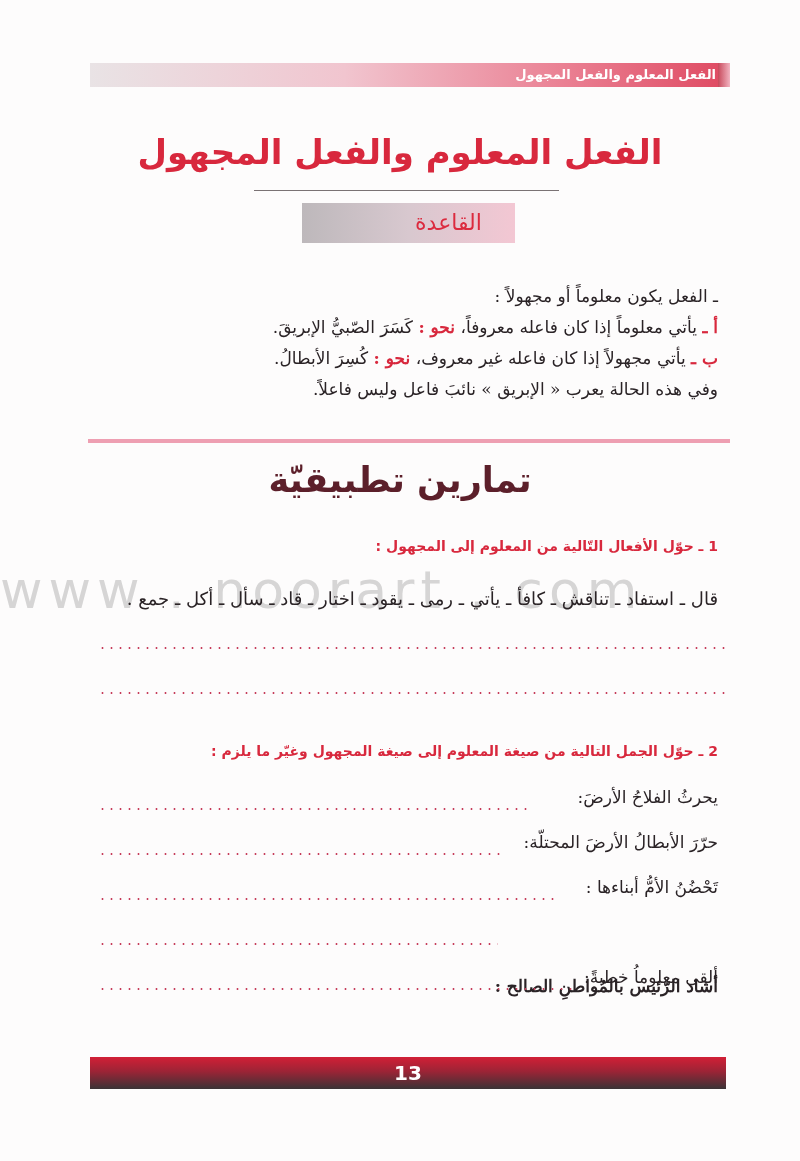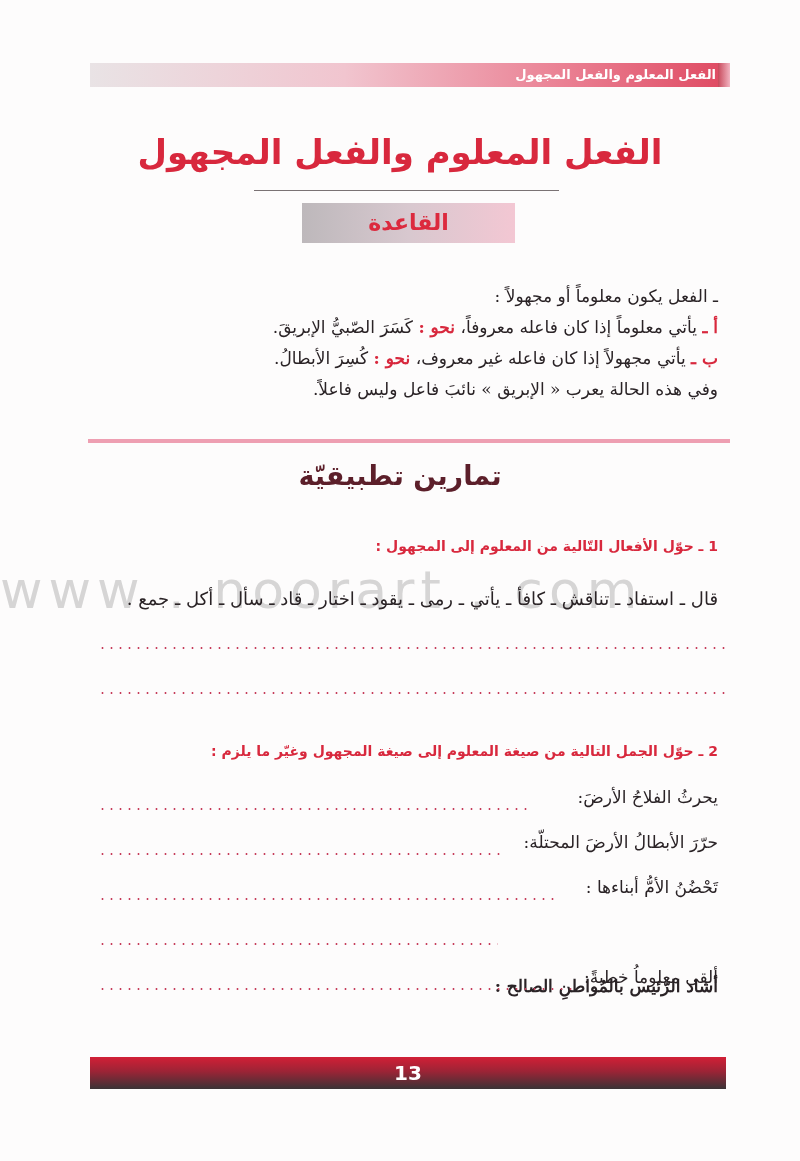--- a/index.html
+++ b/index.html
@@ -30,33 +30,33 @@
   }
   .title-rule {
     left: 254px; top: 190px; width: 305px; height: 1px; background: #7a7274;
   }
   .rule-box {
     left: 302px; top: 203px; width: 213px; height: 40px;
     background: linear-gradient(to right, #bdb8bb 0%, #d8c8cf 50%, #f3c7d3 100%);
   }
   .rule-box-label {
     left: 302px; top: 203px; width: 213px; height: 40px; line-height: 40px;
-    text-align: center; font-size: 22px; font-weight: bold; color: #dc2a3e; direction: rtl;
+    text-align: center; font-size: 22px; font-weight: normal; color: #dc2a3e; direction: rtl; padding-left: 40px;
   }
   .body-text {
     right: 82px; direction: rtl; text-align: right;
     font-family: "DejaVu Serif", serif; font-size: 17px; color: #2a2326; white-space: nowrap;
   }
   .red { color: #d8283d; font-weight: bold; }
   .divider {
     left: 88px; top: 439px; width: 642px; height: 4px; background: #ee9fb2;
   }
   .ex-title {
     left: 0; width: 800px; top: 460px; text-align: center;
-    font-size: 27px; font-weight: bold; color: #5c1f2a; direction: rtl;
+    font-size: 35px; font-weight: bold; color: #5c1f2a; direction: rtl;
   }
   .ex-head {
     right: 82px; direction: rtl; text-align: right;
     font-size: 14px; font-weight: bold; color: #d8283d; white-space: nowrap;
   }
   .watermark {
     left: 0; top: 560px; width: 800px; 
     font-family: "DejaVu Sans", sans-serif; font-size: 52px; color: rgba(150,150,150,0.38);
     letter-spacing: 6px; white-space: nowrap;
   }

